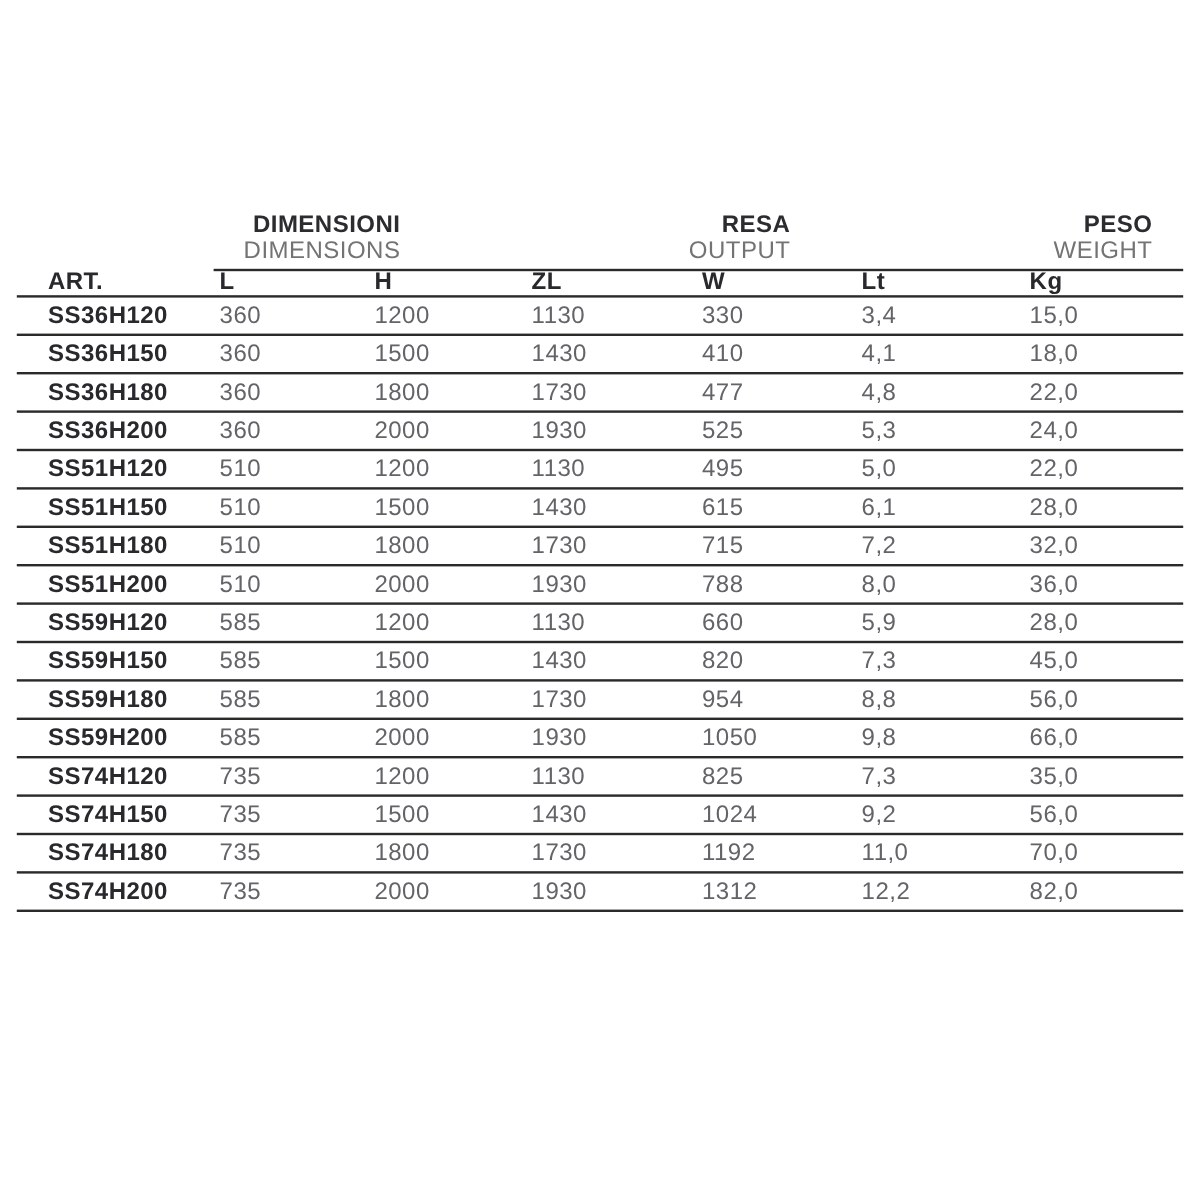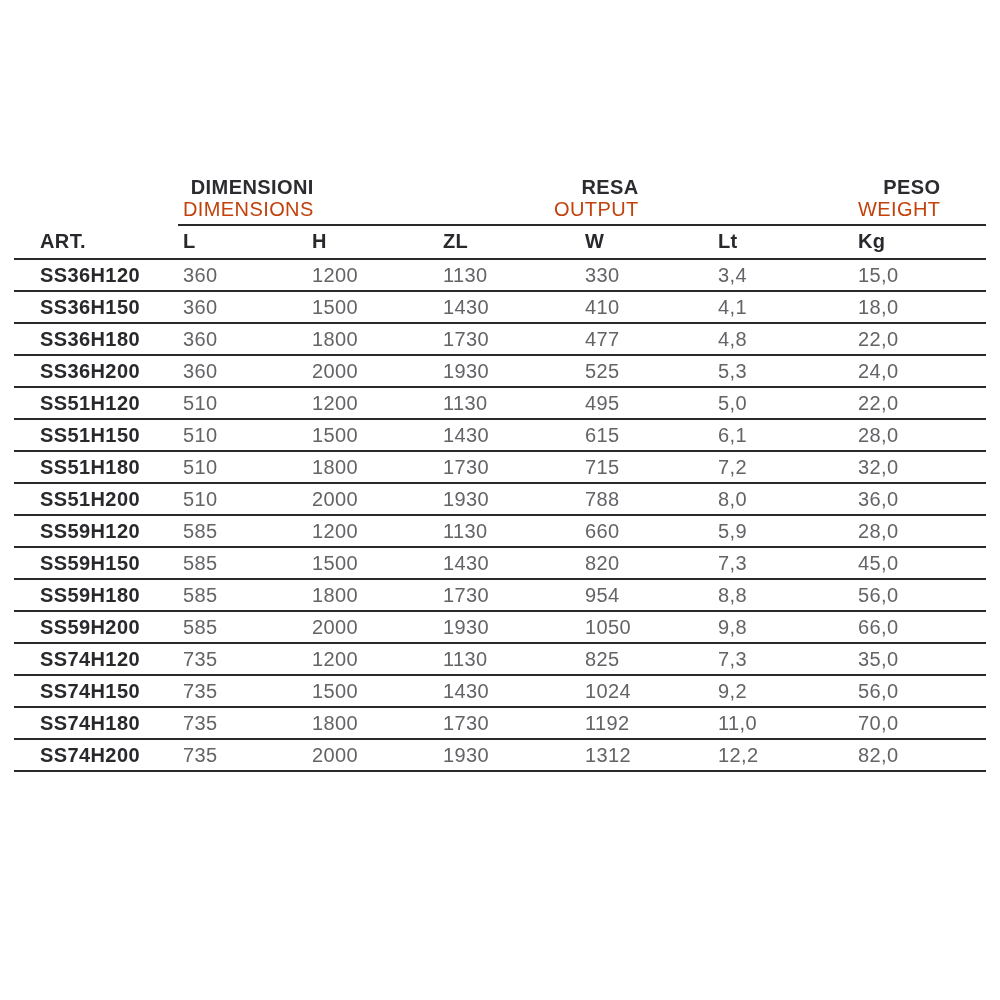--- a/index.html
+++ b/index.html
@@ -37,22 +37,23 @@
     font-size: 20px;
     line-height: 22px;
     font-weight: 700;
     color: #2b2b30;
     letter-spacing: 0.4px;
   }
   .gh-secondary {
     font-size: 20px;
     line-height: 22px;
     font-weight: 400;
-    color: #c2410c;
-    letter-spacing: 0.4px;
+    color: #737373;
+    letter-spacing: 0.4px;
+    margin-left: 20px;
   }
   .gh-dimensions { left: 169px; }
   .gh-output     { left: 540px; }
   .gh-capacity   { left: 704px; }
   .gh-weight     { left: 844px; }
   .group-rule {
     position: absolute;
     left: 164px;
     right: 0;
     top: 49px;
@@ -61,21 +62,21 @@
   }
   
   .grid-row {
     display: grid;
     grid-template-columns: 169px 129px 131px 142px 133px 140px 1fr;
     box-sizing: border-box;
     border-bottom: 2px solid #2a2a2a;
   }
   
   .cols-row {
-    height: 36px;
+    height: 24px;
     align-items: end;
     padding-bottom: 5px;
   }
   .col-h {
     font-size: 20px;
     font-weight: 700;
     color: #28282d;
     letter-spacing: 0.4px;
   }
   

